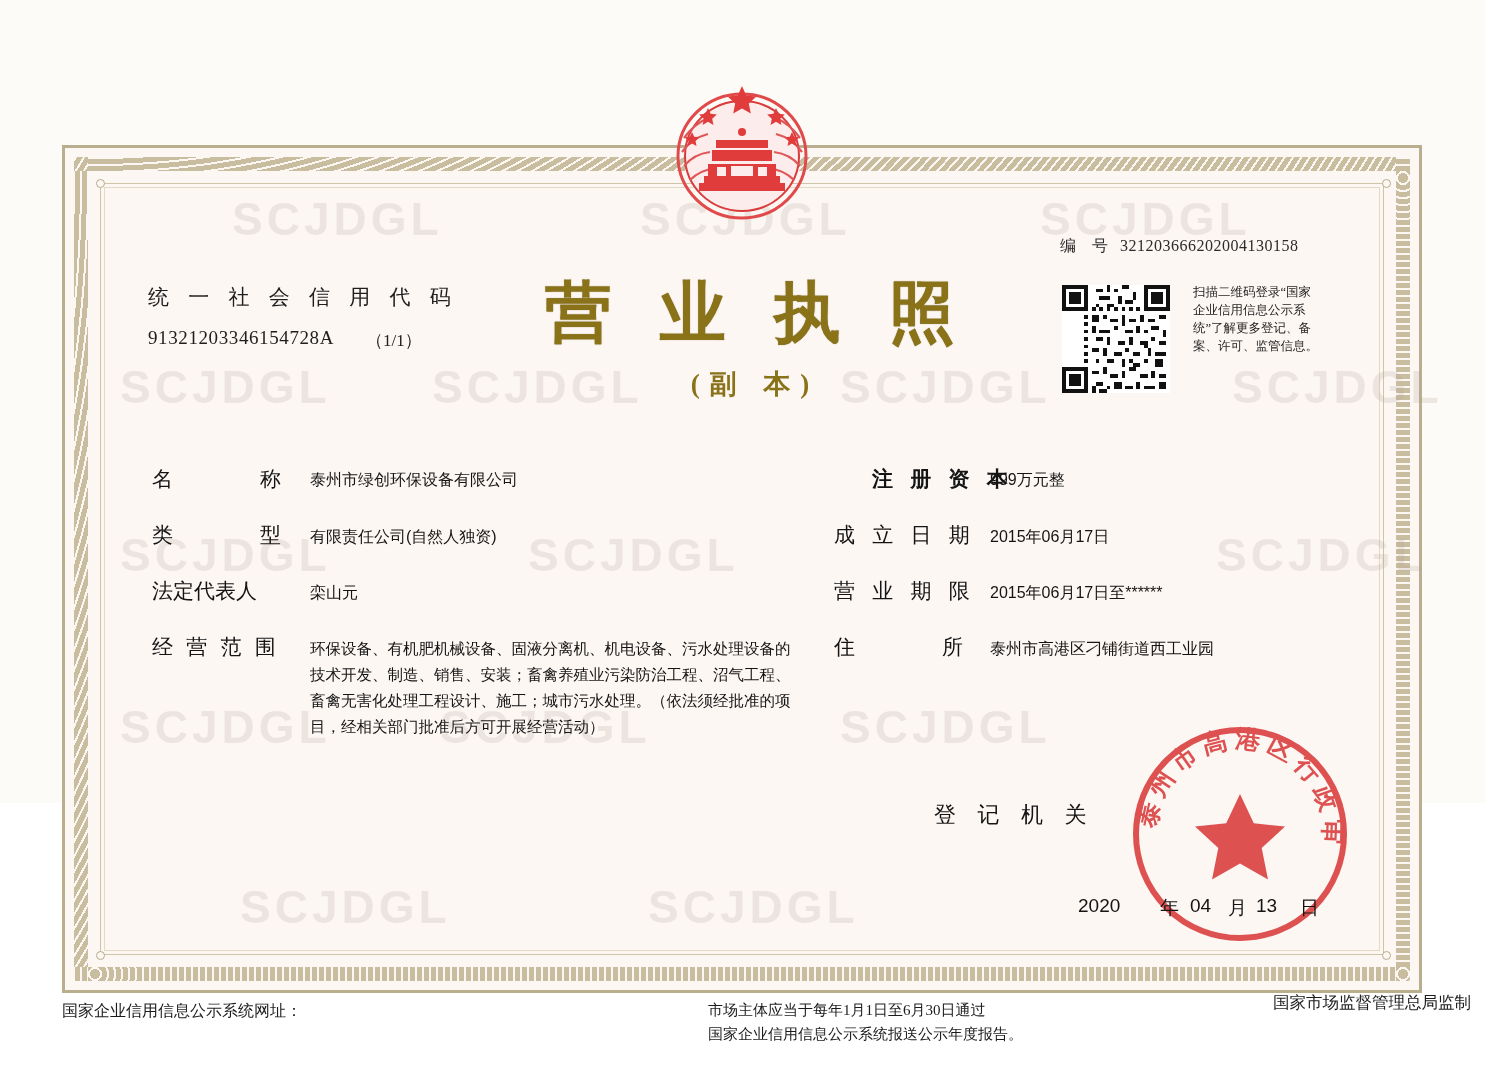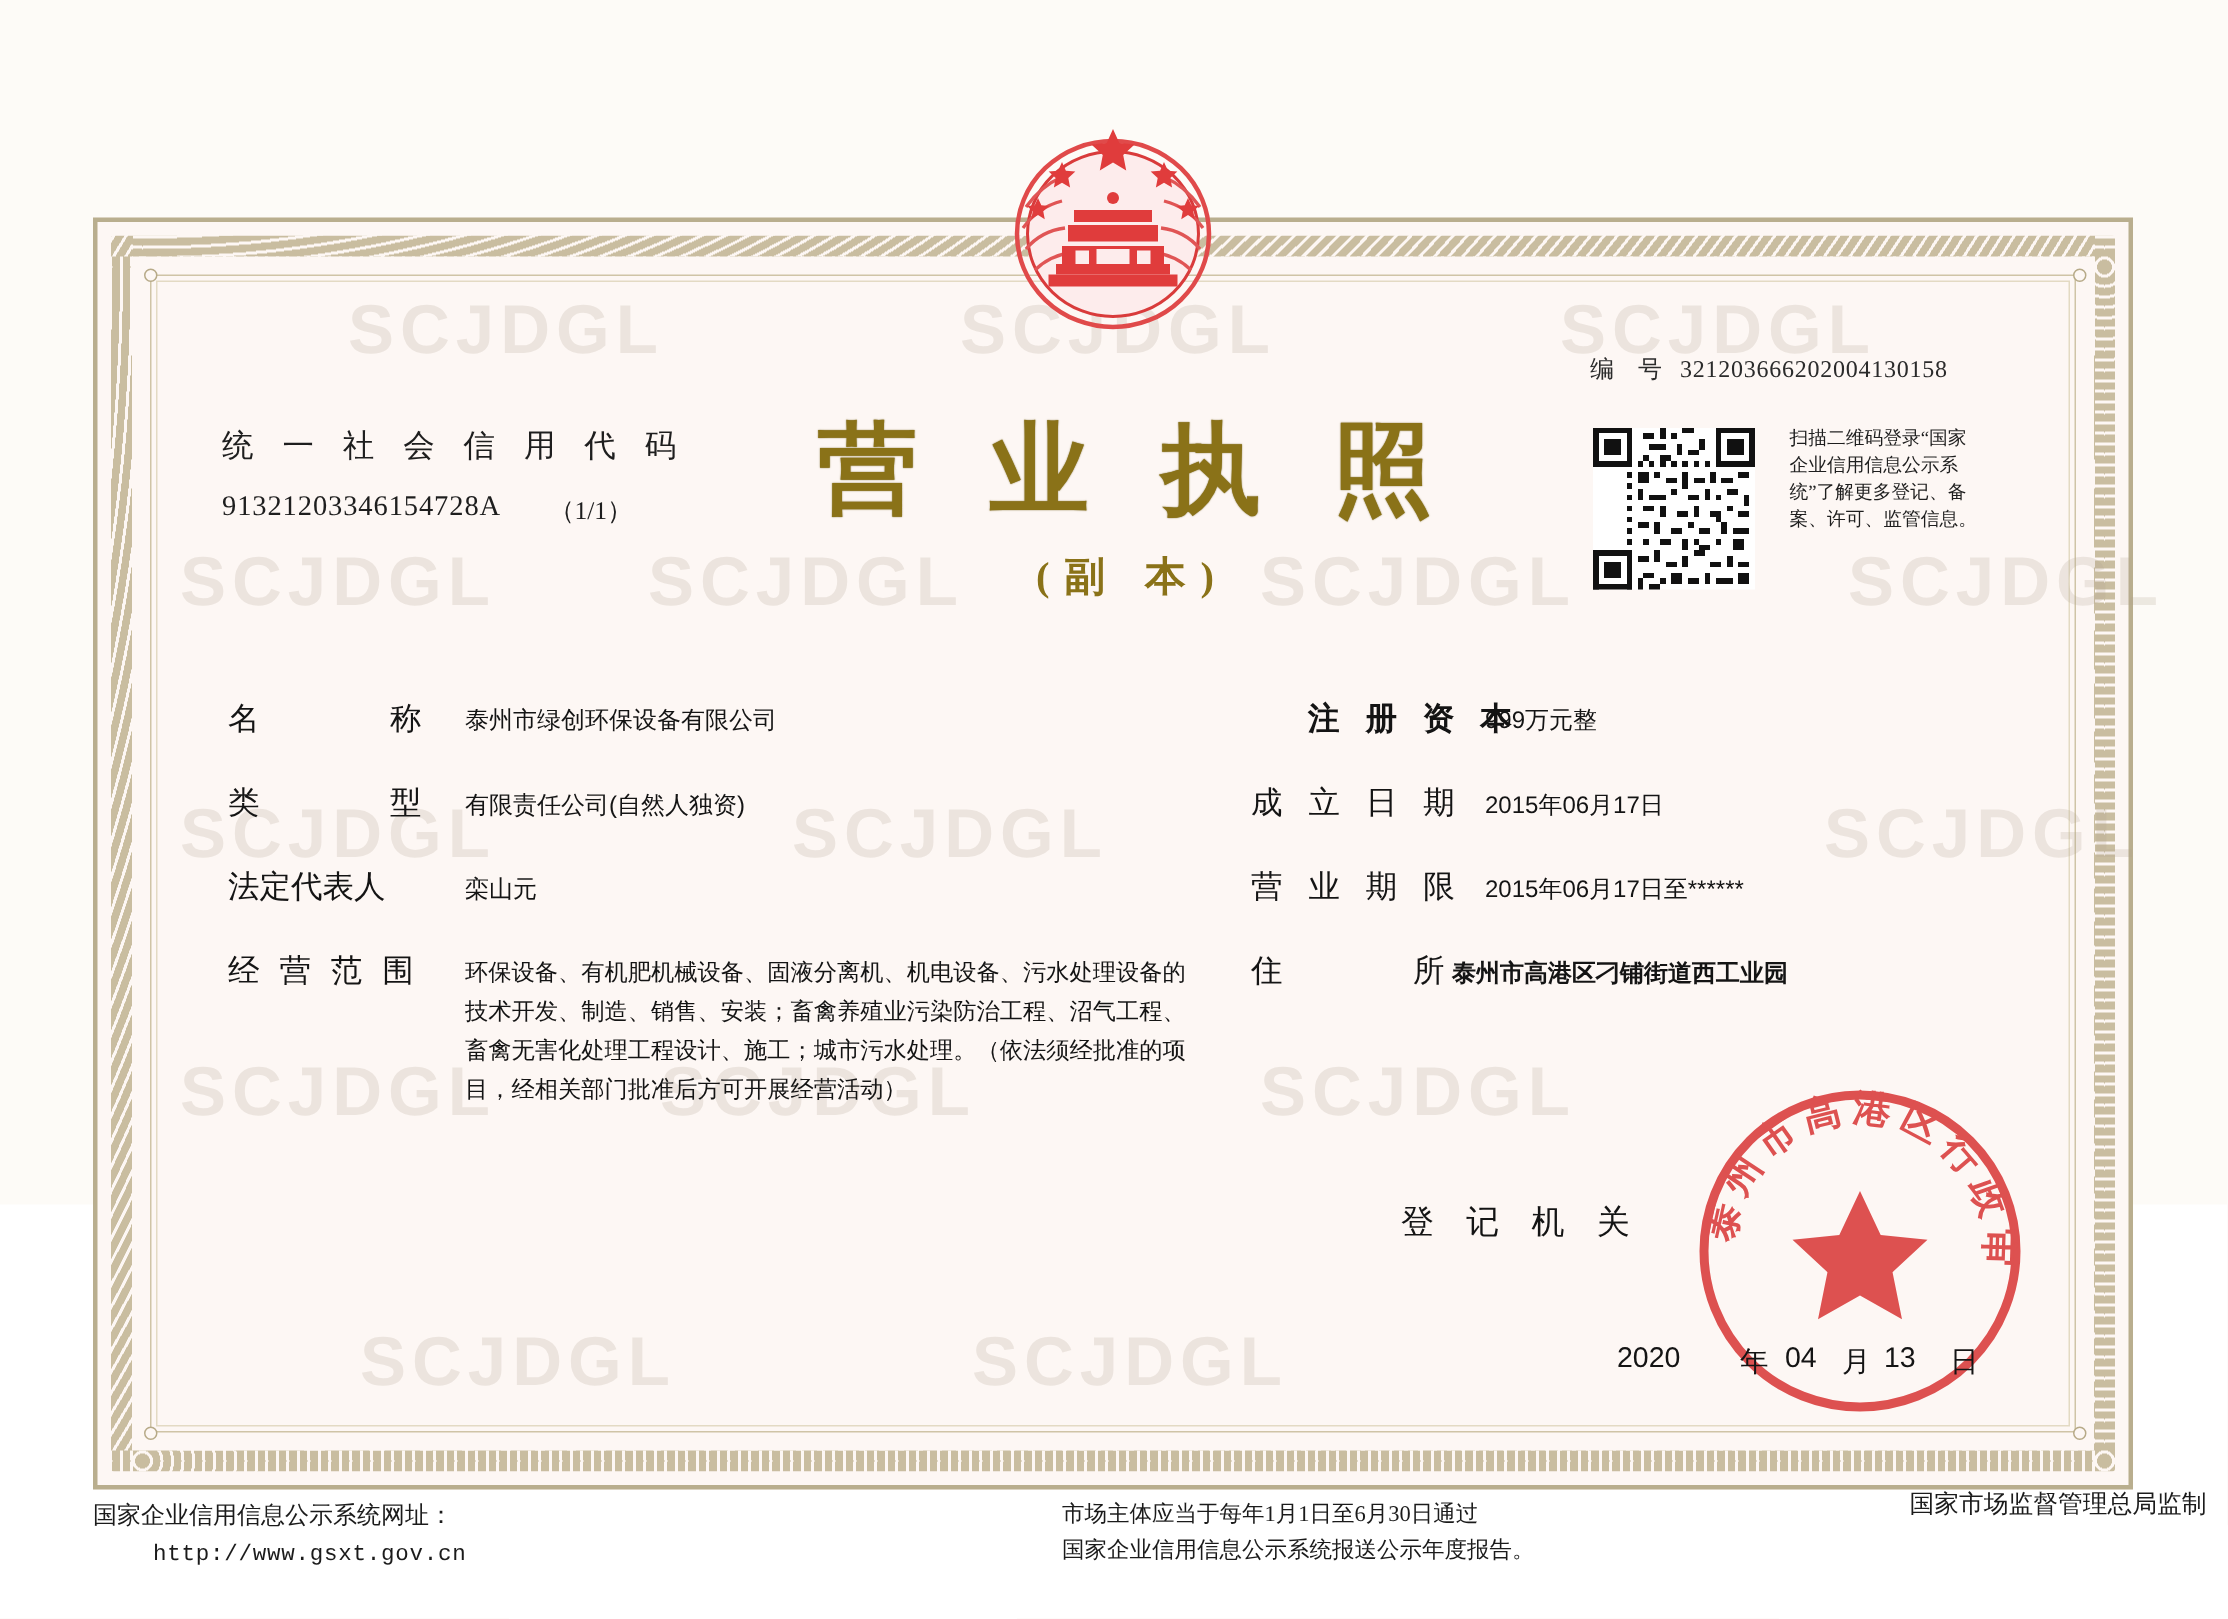--- a/index.html
+++ b/index.html
@@ -469,21 +469,21 @@
   <div class="field-label" style="left:872px; top:465px; letter-spacing:6px;font-weight:bold;">注 册 资 本</div>
   <div class="field-value" style="left:978px; top:470px;">999万元整</div>
 
   <div class="field-label" style="left:834px; top:521px; letter-spacing:6px;">成 立 日 期</div>
   <div class="field-value" style="left:978px; top:527px;">2015年06月17日</div>
 
   <div class="field-label" style="left:834px; top:577px; letter-spacing:6px;">营 业 期 限</div>
   <div class="field-value" style="left:978px; top:583px;">2015年06月17日至******</div>
 
   <div class="field-label" style="left:834px; top:633px; letter-spacing:6px;">住　　　所</div>
-  <div class="field-value" style="left:956px; top:639px;font-weight:bold;">泰州市高港区刁铺街道西工业园</div>
+  <div class="field-value" style="left:978px; top:639px;">泰州市高港区刁铺街道西工业园</div>
 
   <div class="registrar">登 记 机 关</div>
 
   <div class="seal">
     <svg viewBox="0 0 224 224" width="224" height="224">
       <circle cx="112" cy="112" r="104" fill="none" stroke="#d72d2d" stroke-width="6"></circle>
       <path id="sealArc" d="M 112 212 m -86 0 a 86 86 0 1 1 172 0" fill="none" stroke="none"></path>
       <defs>
         <path id="arcpath" d="M 30 128 A 84 84 0 1 1 194 128"></path>
       </defs>
@@ -496,21 +496,20 @@
 
   <div class="date-line" style="left:1078px;">2020</div>
   <div class="date-line" style="left:1160px;">年</div>
   <div class="date-line" style="left:1190px;">04</div>
   <div class="date-line" style="left:1228px;">月</div>
   <div class="date-line" style="left:1256px;">13</div>
   <div class="date-line" style="left:1300px;">日</div>
 
   <div class="footer-left">
     <div>国家企业信用信息公示系统网址：</div>
-    <div class="url">http://www.gsxt.gov.cn</div>
   </div>
   <div class="footer-center">
     <div>市场主体应当于每年1月1日至6月30日通过</div>
     <div>国家企业信用信息公示系统报送公示年度报告。</div>
   </div>
   <div class="footer-right">国家市场监督管理总局监制</div>
 
 </div>
 
 </body></html>

